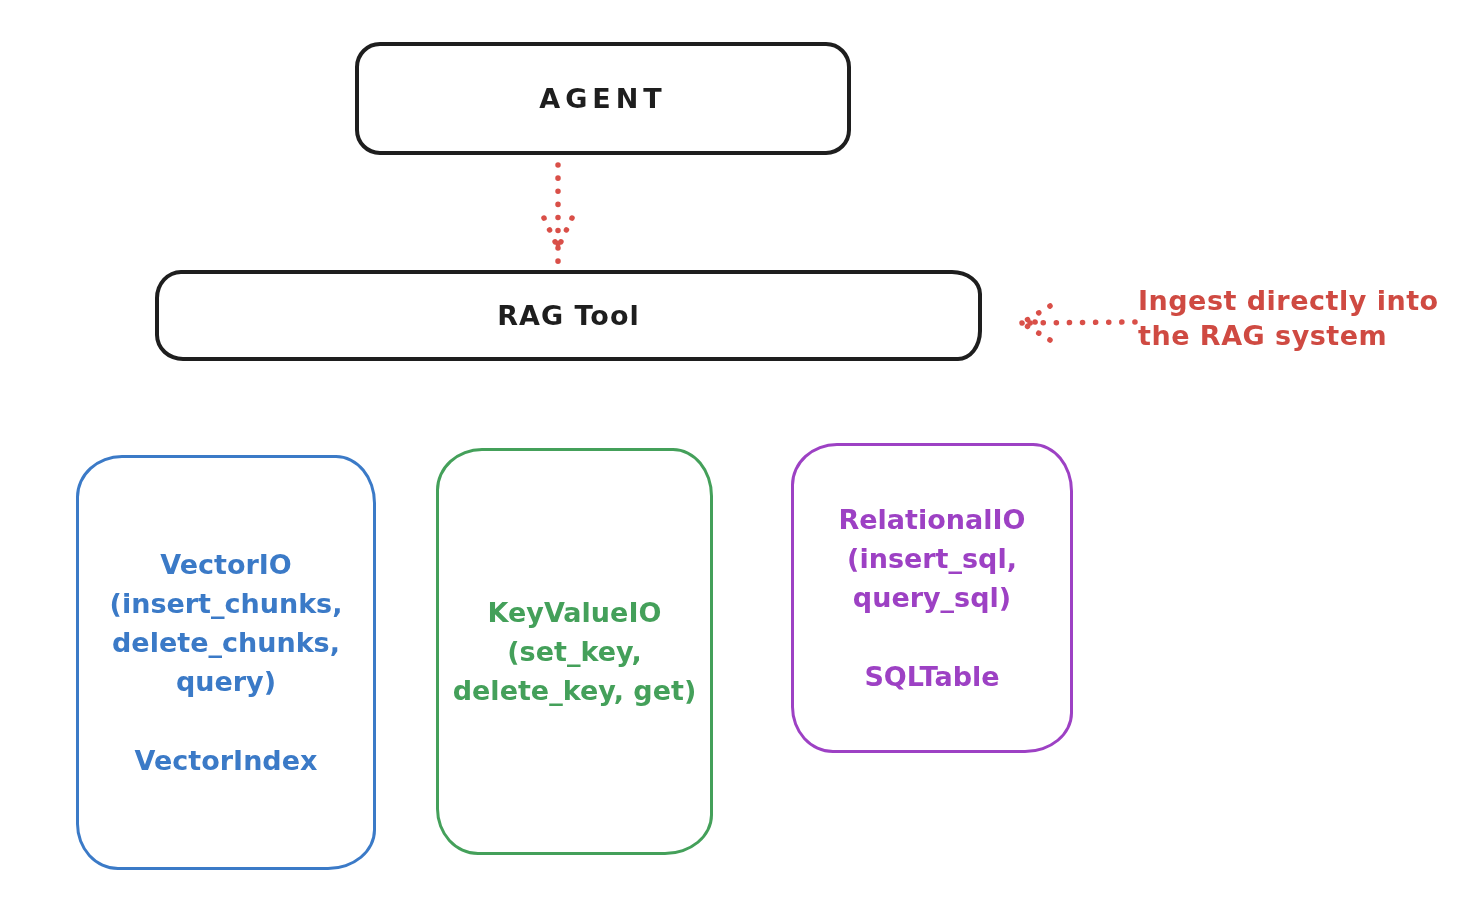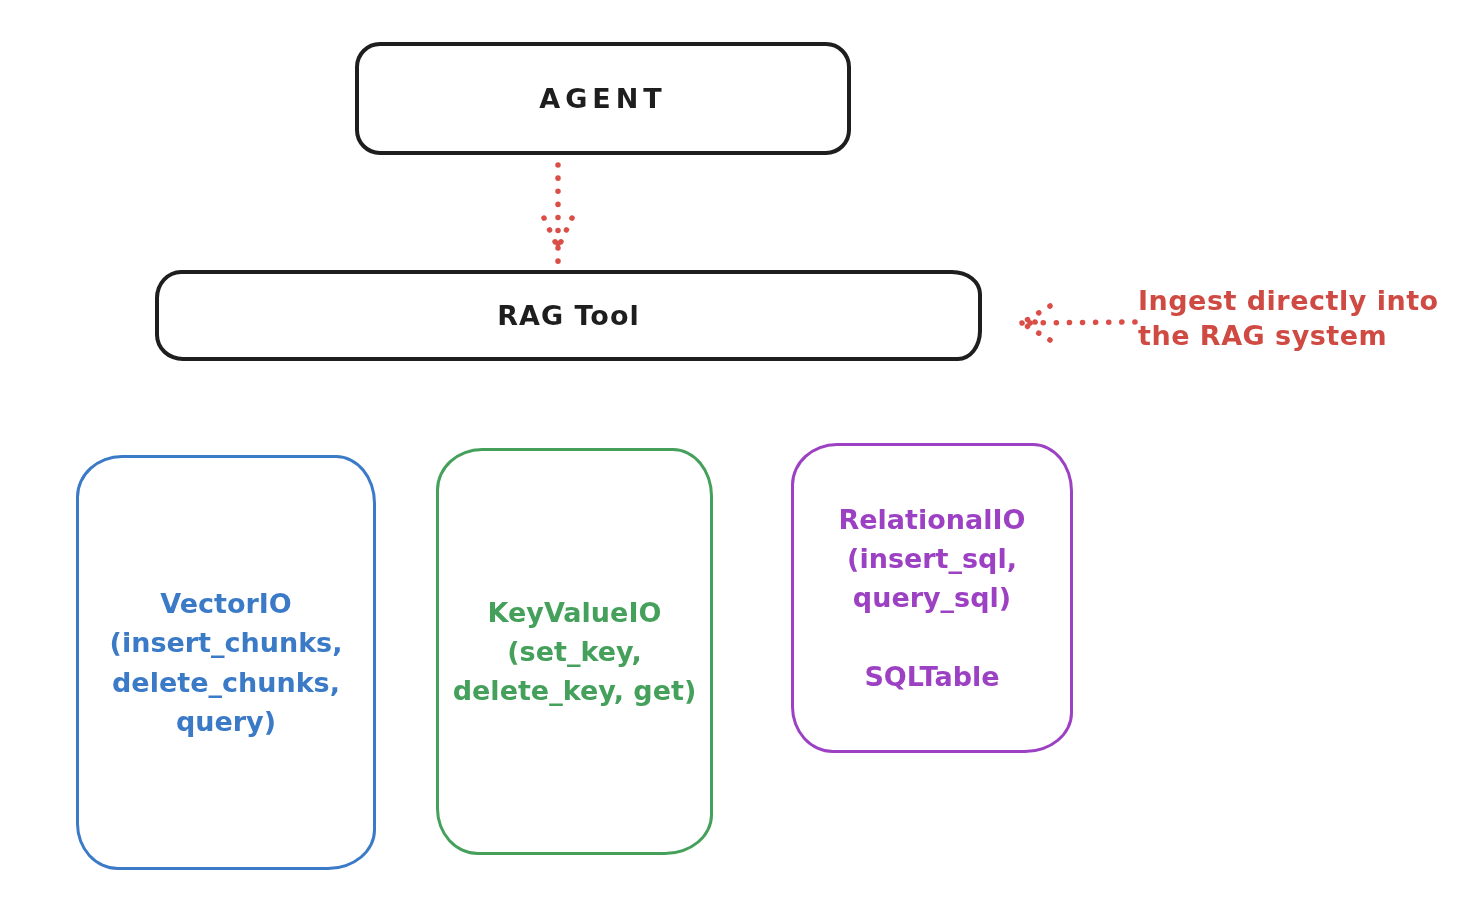--- a/index.html
+++ b/index.html
@@ -136,20 +136,21 @@
   </svg>
 
   <div id="ingest-label">Ingest directly into
 the RAG system</div>
 
   <div id="vector-box" class="sketch-box io-box">
     <div class="interface-text">VectorIO
 (insert_chunks,
 delete_chunks,
 query)</div>
+    <div class="index-label">VectorIndex</div>
   </div>
 
   <div id="keyvalue-box" class="sketch-box io-box">
     <div class="interface-text">KeyValueIO
 (set_key,
 delete_key, get)</div>
   </div>
 
   <div id="relational-box" class="sketch-box io-box">
     <div class="interface-text">RelationalIO

